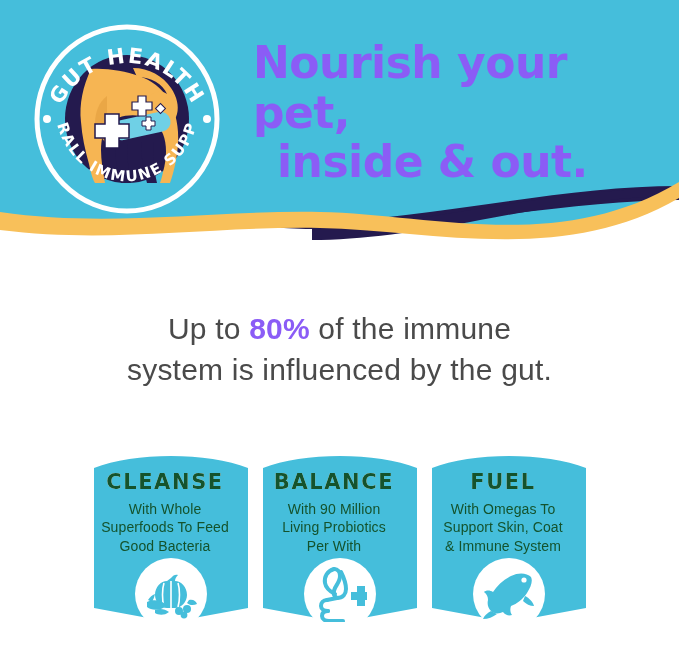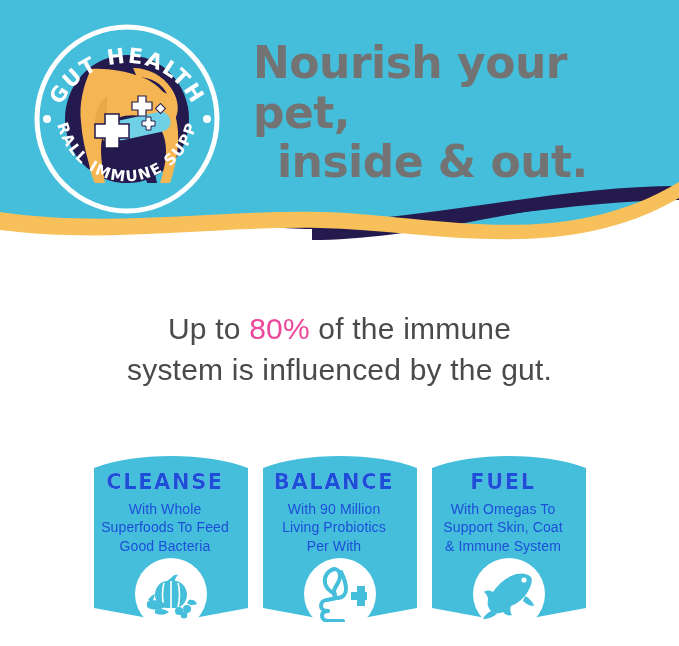--- a/index.html
+++ b/index.html
@@ -29,21 +29,21 @@
     position: absolute;
     left: 33px; top: 24px;
     width: 188px; height: 190px;
   }
 
   
   .hero-headline {
     position: absolute;
     left: 253px; top: 38px;
     width: 420px;
-    color: #737373;
+    color: #8b5cf6;
     font-size: 44px;
     line-height: 1.13;
     font-weight: 700;
     letter-spacing: -0.5px;
     font-family: "DejaVu Sans", sans-serif;
   }
   .hero-headline .l2 { display: block; margin-left: 24px; }
 
   
   .statement {
@@ -51,21 +51,21 @@
     left: 0; top: 308px;
     width: 679px;
     text-align: center;
     color: #4a4a4a;
     font-size: 30px;
     line-height: 1.38;
     font-weight: 300;
     font-family: "Liberation Sans", sans-serif;
     letter-spacing: 0.2px;
   }
-  .statement b { font-weight: 400; color: #ec4899; }
+  .statement b { font-weight: 700; color: #8b5cf6; }
   .statement .line { display: block; }
 
   
   .cards {
     position: absolute;
     left: 94px; top: 450px;
     width: 492px; height: 196px;
     display: flex;
     justify-content: space-between;
   }
@@ -73,21 +73,21 @@
     position: relative;
     width: 154px; height: 196px;
   }
   .card-shape { position: absolute; left: 0; top: 0; }
   .card-body {
     position: absolute;
     left: 0; top: 0;
     width: 142px;
     padding: 22px 6px 0 6px;
     text-align: center;
-    color: #1d4ed8;
+    color: #14532d;
   }
   .card-title {
     font-family: "DejaVu Sans", sans-serif;
     font-weight: 700;
     font-size: 21px;
     letter-spacing: 1.6px;
     line-height: 1;
     margin-bottom: 7px;
     text-shadow: 0 0 0 #fff;
   }

